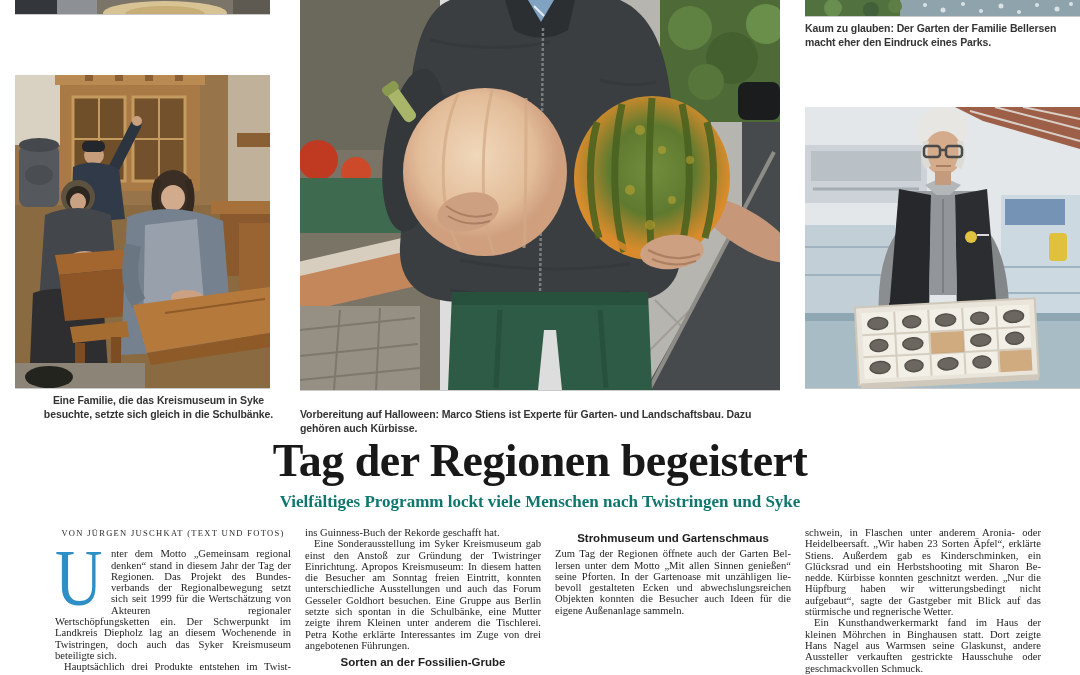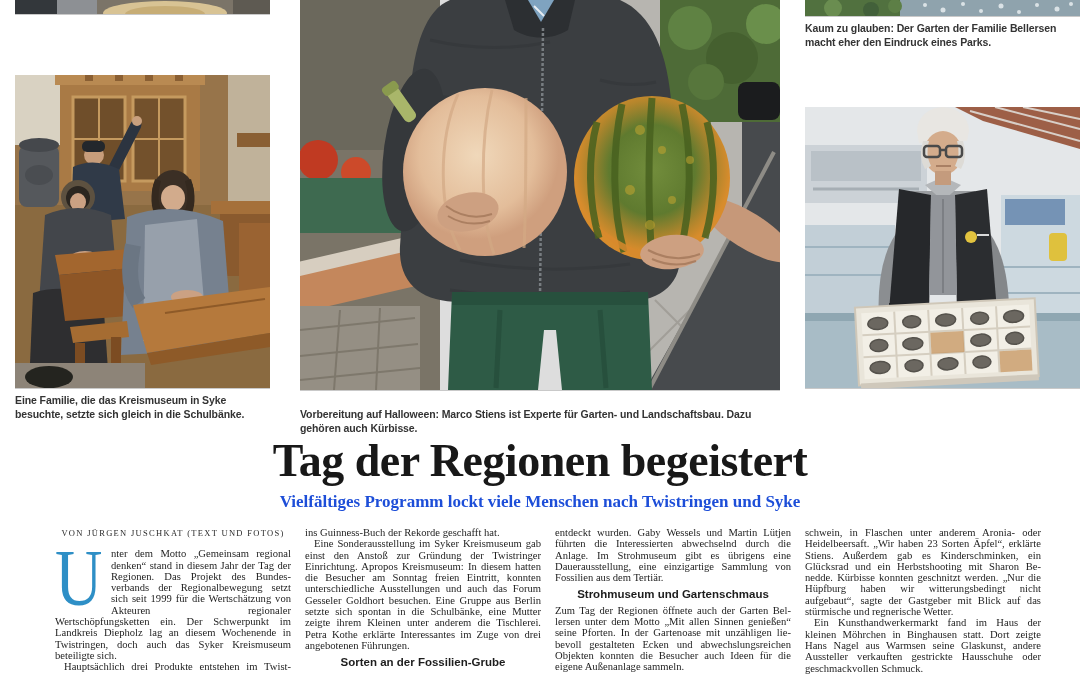--- a/index.html
+++ b/index.html
@@ -10,30 +10,30 @@
   .photo svg{display:block;}
   .ph-straw  {left:15px; top:0;     width:255px;height:14px;}
   .ph-family {left:15px; top:75px;  width:255px;height:313px;}
   .ph-pumpkins{left:300px;top:0;    width:480px;height:390px;}
   .ph-garden {left:805px;top:0;     width:275px;height:16px;}
   .ph-fossils{left:805px;top:107px; width:275px;height:281px;}
   
   .caption{position:absolute;font-family:"Liberation Sans",sans-serif;font-weight:bold;
            font-size:10.5px;line-height:13.5px;letter-spacing:-0.1px;color:var(--caption-text,#333);}
   .cap-straw  {left:15px; top:20px; width:255px;}
-  .cap-family {left:15px; top:394px;width:255px;}
+  .cap-family {left:31px; top:394px;width:255px;text-align:center;}
   .cap-pumpkins{left:300px;top:396px;width:480px;margin-top:12px;}
   .cap-garden {left:805px;top:22px; width:275px;}
   .cap-fossils{left:805px;top:394px;width:275px;}
   
   .headline{position:absolute;left:0;top:434px;width:1080px;margin:0;text-align:center;
             font-family:"Liberation Serif",serif;font-weight:bold;font-size:46px;
             letter-spacing:-0.5px;color:#181818;}
   .subheadline{position:absolute;left:0;top:492px;width:1080px;margin:0;text-align:center;
-            font-family:"Liberation Serif",serif;font-weight:bold;font-size:17px;color:#1d4ed8;}
+            font-family:"Liberation Serif",serif;font-weight:bold;font-size:17px;color:#0f766e;}
   
   .columns{position:absolute;left:55px;top:527px;width:986px;display:flex;gap:14px;}
   .col{width:236px;font-size:10.6px;line-height:11.3px;text-align:justify;
        color:var(--body-text,#1d1d1d);hyphens:manual;-webkit-hyphens:manual;}
   .col p{margin:0;}
   .col p.indent{text-indent:9px;}
   .byline{text-align:center;font-size:8.5px;letter-spacing:1.3px;margin:1px 0 9px;
           color:#2a2a2a;white-space:nowrap;}
   .dropcap{float:left;width:52px;height:57px;margin:2px 4px 0 0;text-align:left;
            font-family:"Liberation Serif",serif;font-size:80px;line-height:57px;
@@ -355,21 +355,20 @@
       <div class="byline">VON JÜRGEN JUSCHKAT (TEXT UND FOTOS)</div>
       <p><span class="dropcap">U</span><span>nter dem Motto „Gemeinsam regional denken“ stand in diesem Jahr der Tag der Regionen. Das Projekt des Bundes­verbands der Regionalbewegung setzt sich seit 1999 für die Wertschätzung von Akteuren regionaler Wertschöpfungsketten ein. Der Schwerpunkt im Landkreis Diepholz lag an die­sem Wochenende in Twistringen, doch auch das Sy­ker Kreismuseum beteiligte sich.</span></p>
       <p class="indent">Hauptsächlich drei Produkte entstehen im Twist­ringer Museum der Strohverarbeitung. Neben Stroh</p>
     </div>
     <div class="col">
       <p>ins Guinness-Buch der Rekorde geschafft hat.</p>
       <p class="indent">Eine Sonderausstellung im Syker Kreismuseum gab einst den Anstoß zur Gründung der Twistringer Einrichtung. Apropos Kreismuseum: In diesem hat­ten die Besucher am Sonntag freien Eintritt, konn­ten unterschiedliche Ausstellungen und auch das Forum Gesseler Goldhort besuchen. Eine Gruppe aus Berlin setzte sich spontan in die Schulbänke, eine Mutter zeigte ihrem Kleinen unter anderem die Tischlerei. Petra Kothe erklärte Interessantes im Zuge von drei angebotenen Führungen.</p>
       <div class="subhead">Sorten an der Fossilien-Grube</div>
     </div>
     <div class="col">
-      <p>entdeckt wurden. Gaby Wessels und Martin Lütjen führten die Interessierten abwechselnd durch die Anlage. Im Strohmuseum gibt es übrigens eine Dauerausstellung, eine einzigartige Sammlung von Fossilien aus dem Tertiär.</p>
       <div class="subhead">Strohmuseum und Gartenschmaus</div>
       <p>Zum Tag der Regionen öffnete auch der Garten Bel­lersen unter dem Motto „Mit allen Sinnen genießen“ seine Pforten. In der Gartenoase mit unzähligen lie­bevoll gestalteten Ecken und abwechslungsreichen Objekten konnten die Besucher auch Ideen für die eigene Außenanlage sammeln.</p>
     </div>
     <div class="col">
       <p>schwein, in Flaschen unter anderem Aronia- oder Heidelbeersaft. „Wir haben 23 Sorten Äpfel“, erklärte Stiens. Außerdem gab es Kinderschminken, ein Glücksrad und ein Herbstshooting mit Sharon Be­nedde. Kürbisse konnten geschnitzt werden. „Nur die Hüpfburg haben wir witterungsbedingt nicht aufgebaut“, sagte der Gastgeber mit Blick auf das stürmische und regnerische Wetter.</p>
       <p class="indent">Ein Kunsthandwerkermarkt fand im Haus der kleinen Möhrchen in Binghausen statt. Dort zeigte Hans Nagel aus Warmsen seine Glaskunst, andere Aussteller verkauften gestrickte Hausschuhe oder geschmackvollen Schmuck.</p>
     </div>
   </div>
 
 </div>

